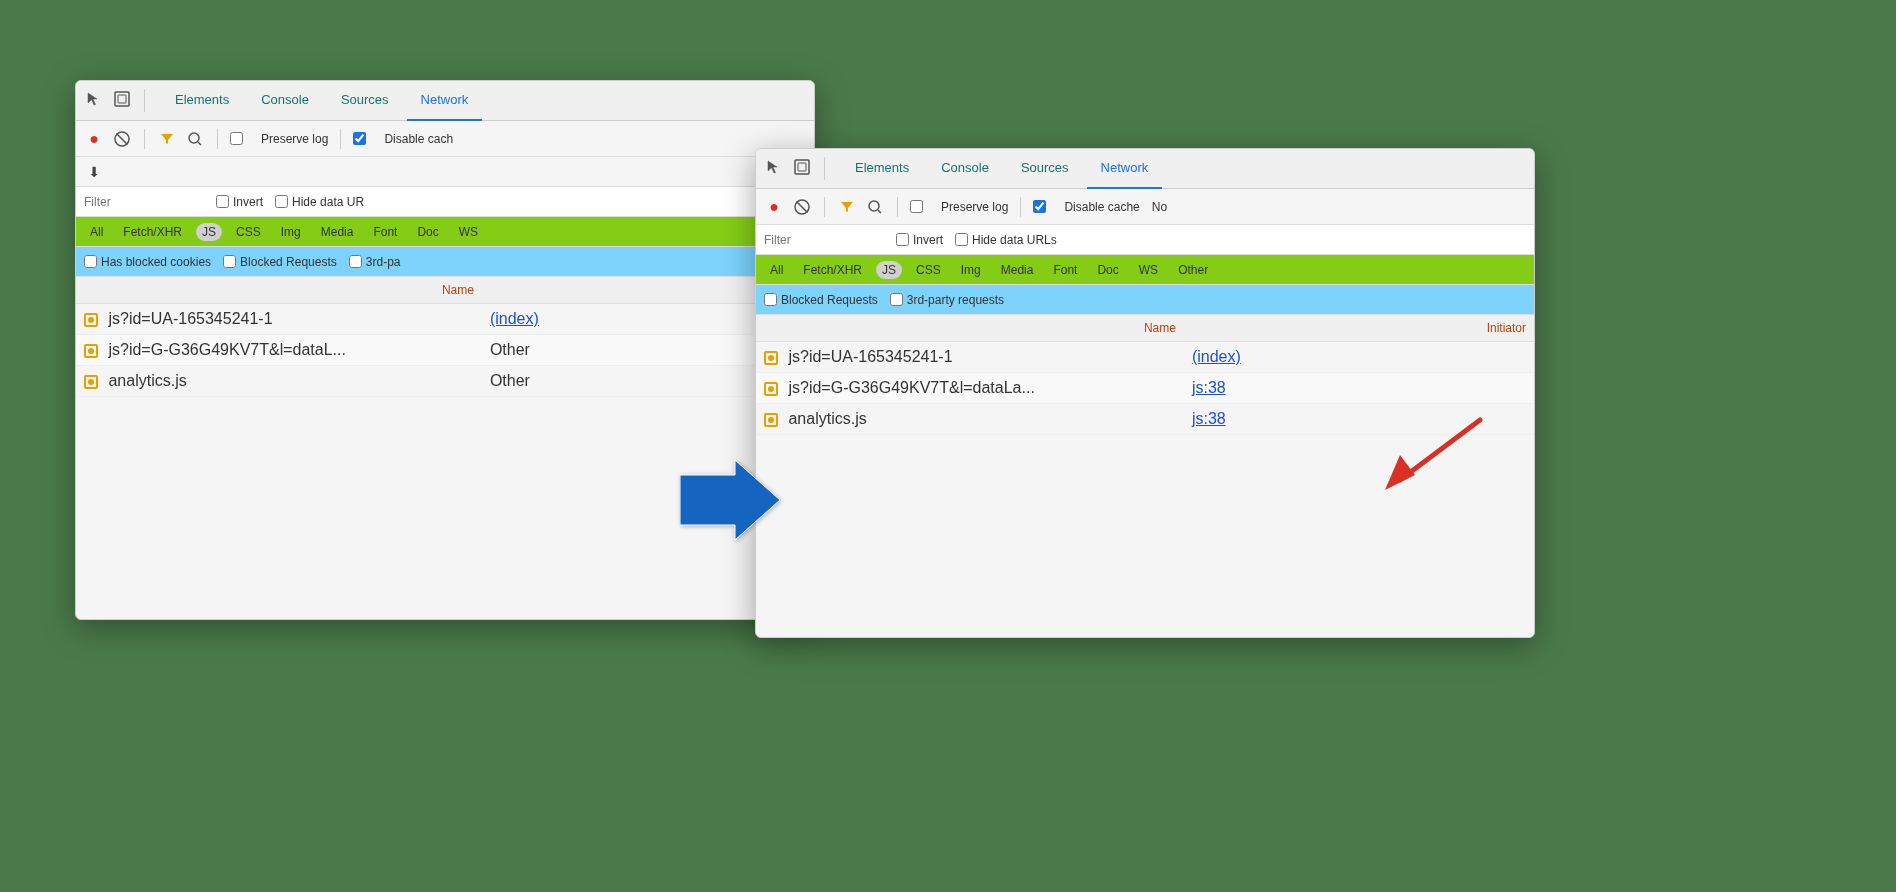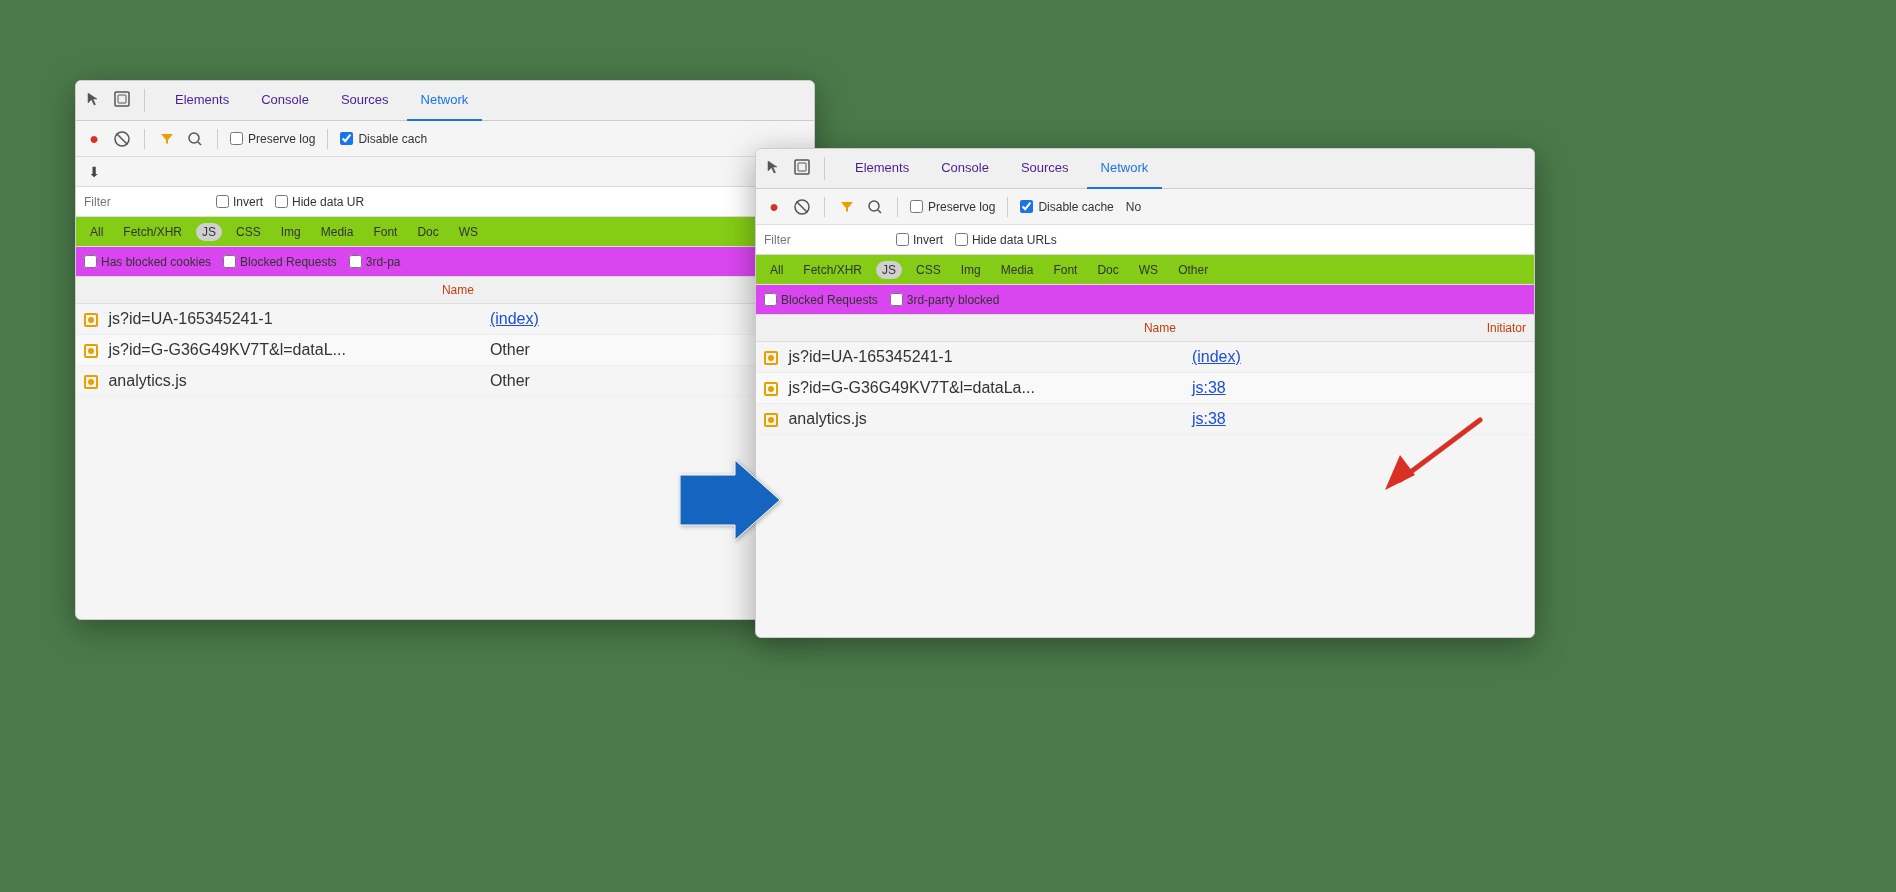--- a/index.html
+++ b/index.html
@@ -58,21 +58,21 @@
     .tab-icon {
       color: #5a5a5a;
       font-size: 14px;
       cursor: pointer;
       padding: 2px;
     }
 
     .tab {
       padding: 8px 14px;
       font-size: 13px;
-      color: #4c1d95;
+      color: #0f766e;
       cursor: pointer;
       border-bottom: 2px solid transparent;
       height: 40px;
       display: flex;
       align-items: center;
     }
 
     .tab.active {
       color: #1a73e8;
       border-bottom: 2px solid #1a73e8;
@@ -113,21 +113,21 @@
     .toolbar-sep {
       width: 1px;
       height: 20px;
       background: #ccc;
       margin: 0 4px;
     }
 
     .toolbar-checkbox {
       display: flex;
       align-items: center;
-      gap: 5px;
+      gap: 18px;
       font-size: 12px;
       color: #333;
     }
 
     .toolbar-checkbox input[type="checkbox"] {
       width: 13px;
       height: 13px;
     }
 
     .toolbar-checkbox input[type="checkbox"].checked-blue {
@@ -194,21 +194,21 @@
 
     .type-btn.active {
       background: #d0d0d0;
       border-radius: 10px;
     }
 
     
     .extra-filters-row {
       display: flex;
       align-items: center;
-      background: #d946ef;
+      background: #7dd3fc;
       border-bottom: 1px solid #ddd;
       height: 30px;
       padding: 0 8px;
       gap: 12px;
       font-size: 12px;
       color: #333;
     }
 
     
     .requests-table {
@@ -531,21 +531,21 @@
     <span class="type-btn">Other</span>
   </div>
 
   <div class="extra-filters-row">
     <label class="filter-checkbox">
       <input type="checkbox" style="">
       <span>Blocked Requests</span>
     </label>
     <label class="filter-checkbox">
       <input type="checkbox" style="">
-      <span>3rd-party blocked</span>
+      <span>3rd-party requests</span>
     </label>
   </div>
 
   <div class="table-container">
     <table class="requests-table">
       <thead>
         <tr>
           <th class="name-col">Name</th>
           <th class="initiator-col">Initiator</th>
         </tr>

